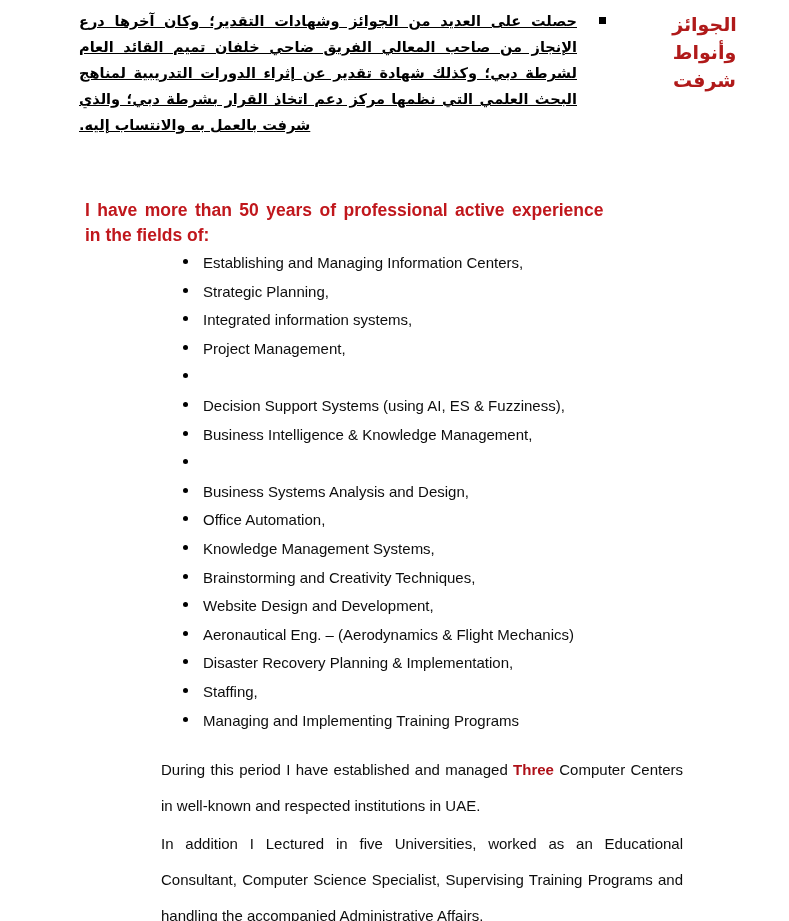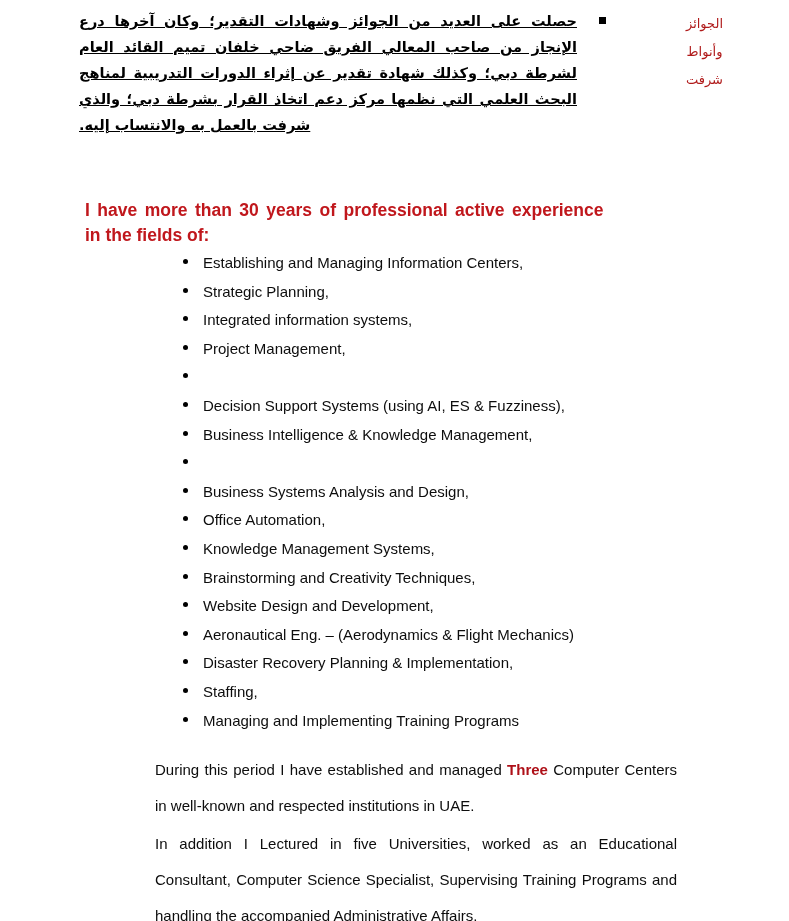--- a/index.html
+++ b/index.html
@@ -61,22 +61,22 @@
     font-weight: bold;
     font-size: 14.5px;
     line-height: 26px;
     color: #000000;
     width: 498px;
   }
 
   .awards-heading {
     direction: rtl;
     font-family: "DejaVu Sans", sans-serif;
-    font-weight: normal;
-    font-size: 13px;
+    font-weight: bold;
+    font-size: 19px;
     line-height: 28px;
     color: #B01A1A;
   }
 
   
   .lead-heading {
     position: absolute;
     top: 198px;
     left: 85px;
     width: 592px;
@@ -115,21 +115,21 @@
     top: 7px;
     width: 5px;
     height: 5px;
     border-radius: 50%;
     background: #000000;
   }
 
   
   .para {
     position: absolute;
-    left: 155px;
+    left: 161px;
     width: 522px;
     font-size: 15px;
     line-height: 36px;
     color: #0d0d0d;
     text-align: justify;
     text-align-last: left;
   }
   #para-one  { top: 752px; }
   #para-two  { top: 826px; }
   .hl-three {
@@ -153,21 +153,21 @@
     <div class="awards-heading">
       <div>الجوائز</div>
       <div>وأنواط</div>
       <div>شرفت</div>
     </div>
   </div>
 
 </div>
 
 <div class="lead-heading">
-  <span class="l1">I have more than 30 years of professional active experience</span>
+  <span class="l1">I have more than 50 years of professional active experience</span>
   <span class="l2">in the fields of:</span>
 </div>
 
 <ul class="skills-list">
   <li><span class="dot"></span><span>Establishing and Managing Information Centers,</span></li>
   <li><span class="dot"></span><span>Strategic Planning,</span></li>
   <li><span class="dot"></span><span>Integrated information systems,</span></li>
   <li><span class="dot"></span><span>Project Management,</span></li>
   <li><span class="dot"></span></li>
   <li><span class="dot"></span><span>Decision Support Systems (using AI, ES &amp; Fuzziness),</span></li>

